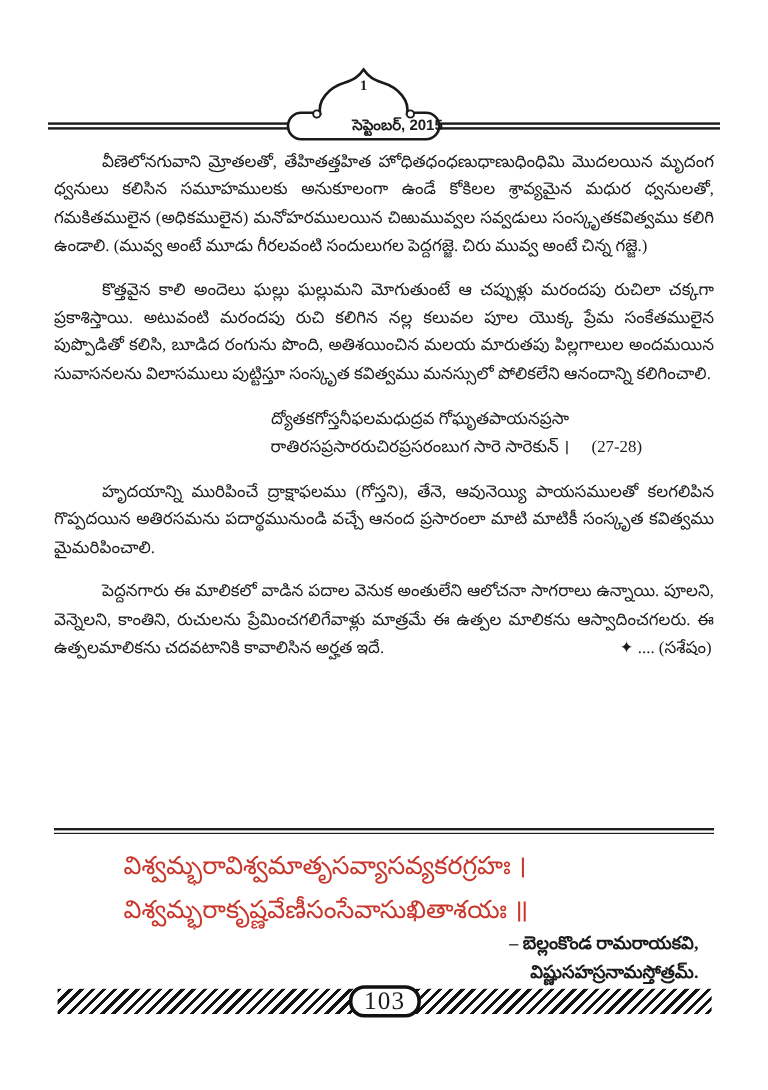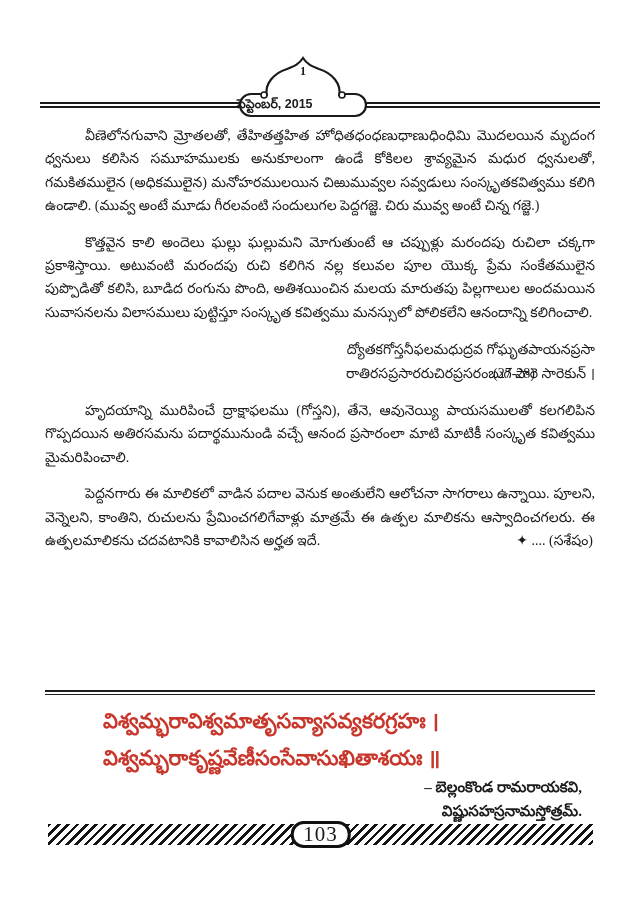--- a/index.html
+++ b/index.html
@@ -15,38 +15,38 @@
   .rule{position:absolute;height:2px;border-top:2px solid #1a1a1a;border-bottom:2px solid #1a1a1a;}
   .rule-left{left:40px;top:102px;width:206px;}
   .rule-right{left:350px;top:102px;width:250px;}
   .arch{position:absolute;left:237px;top:56px;width:132px;height:64px;}
   .arch svg{position:absolute;left:0;top:0;}
   .arch .issue-no{
     position:absolute;left:0;top:9px;width:100%;text-align:center;
     font-weight:bold;font-size:12px;line-height:12px;
   }
   .arch .date{
-    position:absolute;left:0;top:40px;width:100%;text-align:left;
+    position:absolute;left:0;top:40px;width:100%;text-align:right;
     font-weight:bold;font-size:12.5px;line-height:16px;
     font-family:"Liberation Sans", sans-serif;
   }
   
   .content{
     position:absolute;left:45px;top:124px;width:550px;
     font-size:14px;line-height:23.4px;text-align:justify;
   }
   .content p{margin:0;}
   .content p + p{margin-top:13px;}
   .indent{text-indent:40px;}
   .para-label{font-weight:bold;}
   
   .verse{
     position:relative;
     margin:14px 0 14px 60px;
-    text-align:right;
+    text-align:center;
   }
   .verse .vline{display:block;}
   .verse .verse-ref{
     position:absolute;right:60px;bottom:0;
     font-family:"Liberation Serif", serif;
   }
   
   .closing{position:relative;}
   .closing .continuation{
     position:absolute;right:2px;bottom:0;
@@ -54,21 +54,21 @@
   }
   
   .body-rule{
     position:absolute;left:45px;top:690px;width:550px;height:2px;
     border-top:2.5px solid #1f1f1f;border-bottom:1px solid #1f1f1f;
   }
   
   .quote{
     position:absolute;left:45px;top:703px;width:550px;
     padding-left:58px;box-sizing:border-box;
-    font-weight:bold;font-size:21px;line-height:37px;
+    font-weight:normal;font-size:21px;line-height:37px;
     text-align:left;
   }
   .quote .qline{display:block;white-space:nowrap;}
   
   .attribution{
     position:absolute;right:58px;top:775px;
     text-align:right;font-weight:bold;font-size:15px;line-height:24px;
   }
   .attribution .aline{display:block;}
   

